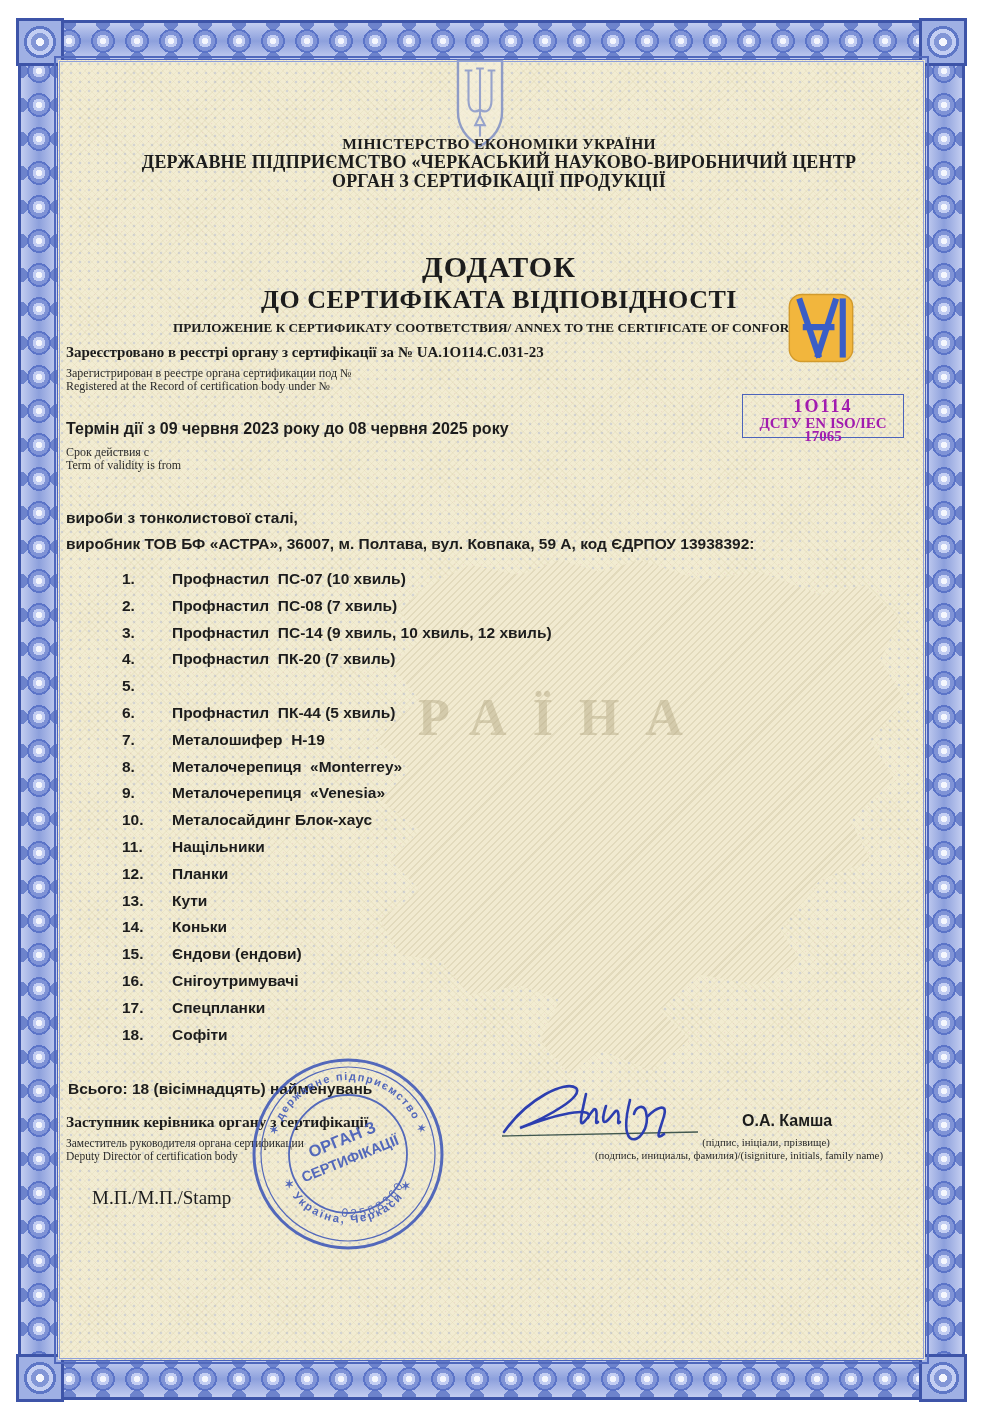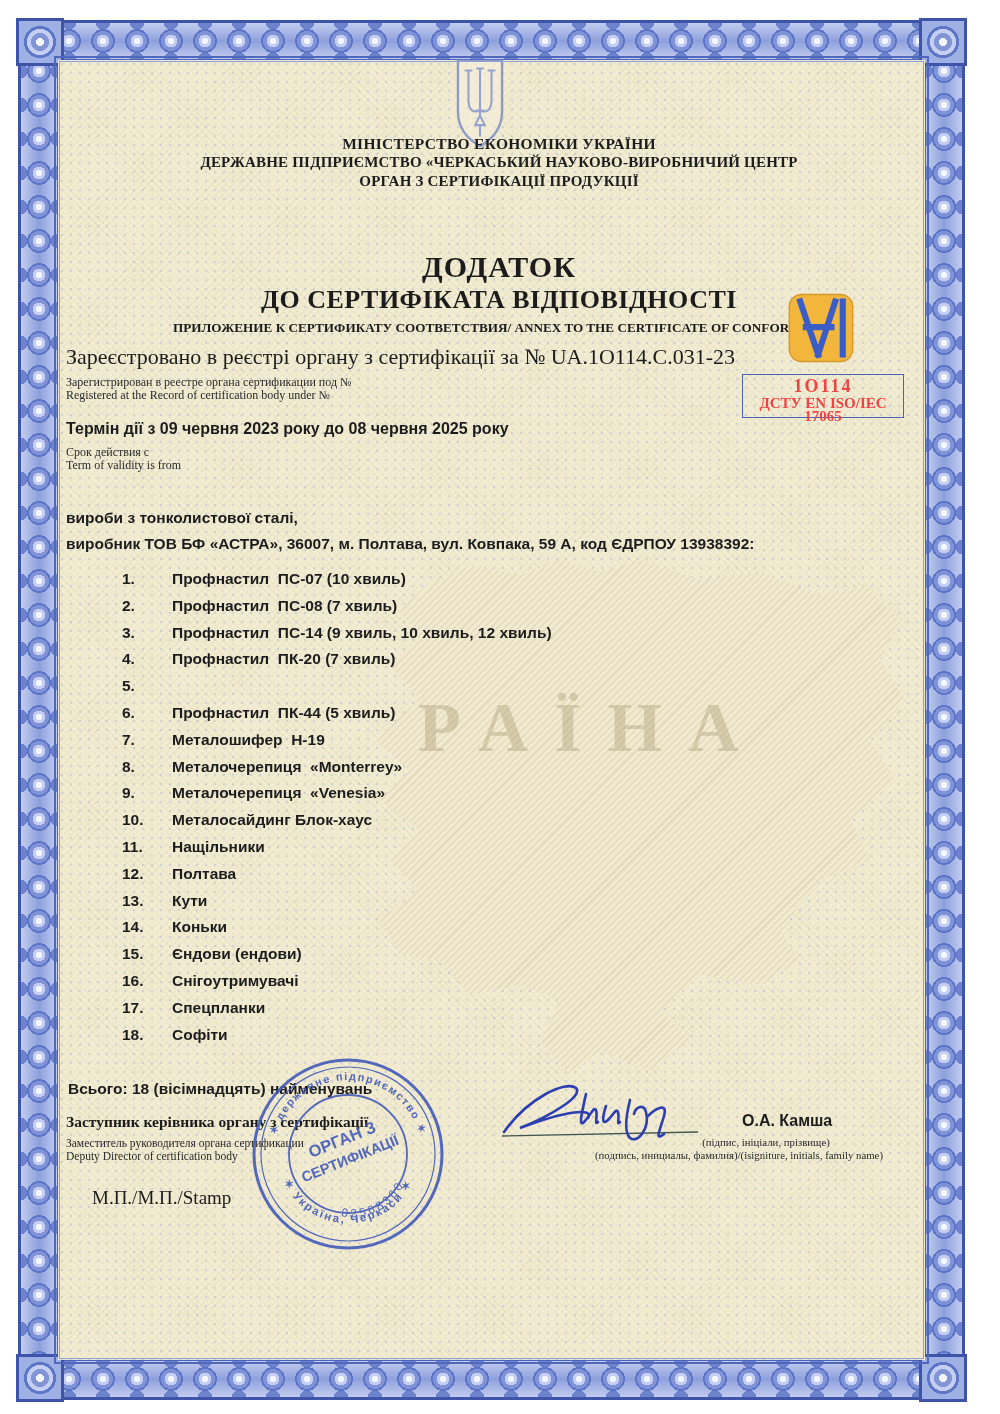--- a/index.html
+++ b/index.html
@@ -41,47 +41,47 @@
     background-size:9px 9px,9px 9px,auto,auto;}
   .frame-outer{position:absolute;top:56px;left:54px;right:71px;bottom:50px;border:2px solid #5068bc;pointer-events:none;z-index:3;}
   .frame-inner{position:absolute;top:61px;left:59px;right:76px;bottom:55px;border:1px solid #8ea0da;pointer-events:none;z-index:3;}
 
   
   .watermark{position:absolute;inset:0;z-index:1;
     clip-path:polygon(430px 585px,470px 565px,520px 575px,560px 560px,600px 572px,640px 560px,700px 580px,760px 572px,820px 595px,865px 585px,900px 620px,880px 660px,905px 700px,870px 740px,895px 780px,850px 820px,870px 860px,820px 880px,780px 930px,800px 960px,760px 985px,700px 975px,660px 1010px,690px 1040px,650px 1070px,600px 1050px,570px 1075px,540px 1040px,560px 1000px,520px 985px,470px 995px,440px 960px,400px 955px,380px 920px,420px 890px,390px 860px,420px 830px,380px 800px,410px 770px,375px 740px,420px 700px,390px 665px,420px 640px,400px 610px);
     background-color:#f1ead0;
     background-image:repeating-linear-gradient(135deg,rgba(183,172,132,.26) 0 1.5px,rgba(0,0,0,0) 1.5px 5px);}
   .ghost{position:absolute;left:418px;top:688px;font-family:"Liberation Serif",serif;font-weight:bold;
-    font-size:70px;letter-spacing:26px;color:rgba(172,160,122,.42);}
+    font-size:52px;letter-spacing:26px;color:rgba(172,160,122,.42);}
 
   
   .abs{position:absolute;z-index:2;}
   .centered{left:76px;right:78px;text-align:center;}
   .hdr1{font-weight:bold;font-size:15.5px;letter-spacing:.3px;}
-  .hdr2{font-weight:bold;font-size:15px;letter-spacing:.2px;line-height:18.5px;}
+  .hdr2{font-weight:bold;font-size:18px;letter-spacing:.2px;line-height:18.5px;}
   .t1{font-weight:bold;font-size:30px;letter-spacing:1px;line-height:34px;}
   .t2{font-weight:bold;font-size:26px;letter-spacing:.5px;line-height:32px;}
   .t3{font-weight:bold;font-size:13.2px;margin-top:4px;}
-  .reg-main{font-weight:normal;font-size:22px;}
+  .reg-main{font-weight:bold;font-size:15px;}
   .small-serif{font-size:12px;line-height:13px;color:#2a2a2a;}
   .sans{font-family:"Liberation Sans",sans-serif;}
   .valid-main{font-weight:bold;font-size:16px;text-align:right;}
   .intro{font-weight:bold;font-size:15.5px;line-height:26px;}
   .plist{left:122px;top:566px;width:740px;}
   .prow{display:flex;line-height:26.8px;font-family:"Liberation Sans",sans-serif;font-weight:bold;font-size:15.5px;}
   .pnum{width:40px;text-align:left;flex:none;}
   .plabel{margin-left:10px;white-space:pre;}
   .total{font-family:"Liberation Sans",sans-serif;font-weight:bold;font-size:15.5px;}
   .pos-ua{font-weight:bold;font-size:15.5px;}
   .stamp-note{font-size:19px;}
   .sig-name{font-family:"Liberation Sans",sans-serif;font-weight:bold;font-size:16px;}
   .cap{font-size:10.8px;color:#2a2a2a;text-align:center;}
 
-  .codebox{left:742px;top:374px;width:160px;height:42px;border:1.5px solid #4b63bc;
-    text-align:center;color:#ef4444;z-index:4;}
+  .codebox{left:742px;top:394px;width:160px;height:42px;border:1.5px solid #4b63bc;
+    text-align:center;color:#a21caf;z-index:4;}
   .codebox .code{font-weight:bold;font-size:18px;line-height:22px;letter-spacing:2px;}
   .codebox .std{font-weight:bold;font-size:15px;line-height:13px;}
 
   .marklogo{left:787px;top:293px;z-index:4;}
   .trident{left:449px;top:58px;z-index:2;}
   .stampsvg{left:250px;top:1056px;z-index:5;opacity:.88;}
   .sigsvg{left:498px;top:1072px;z-index:4;}
 </style>
 </head>
 <body>
@@ -200,21 +200,21 @@
       <div class="prow">
         <span class="pnum">10.</span>
         <span class="plabel">Металосайдинг Блок-хаус</span>
       </div>
       <div class="prow">
         <span class="pnum">11.</span>
         <span class="plabel">Нащільники</span>
       </div>
       <div class="prow">
         <span class="pnum">12.</span>
-        <span class="plabel">Полтава</span>
+        <span class="plabel">Планки</span>
       </div>
       <div class="prow">
         <span class="pnum">13.</span>
         <span class="plabel">Кути</span>
       </div>
       <div class="prow">
         <span class="pnum">14.</span>
         <span class="plabel">Коньки</span>
       </div>
       <div class="prow">

